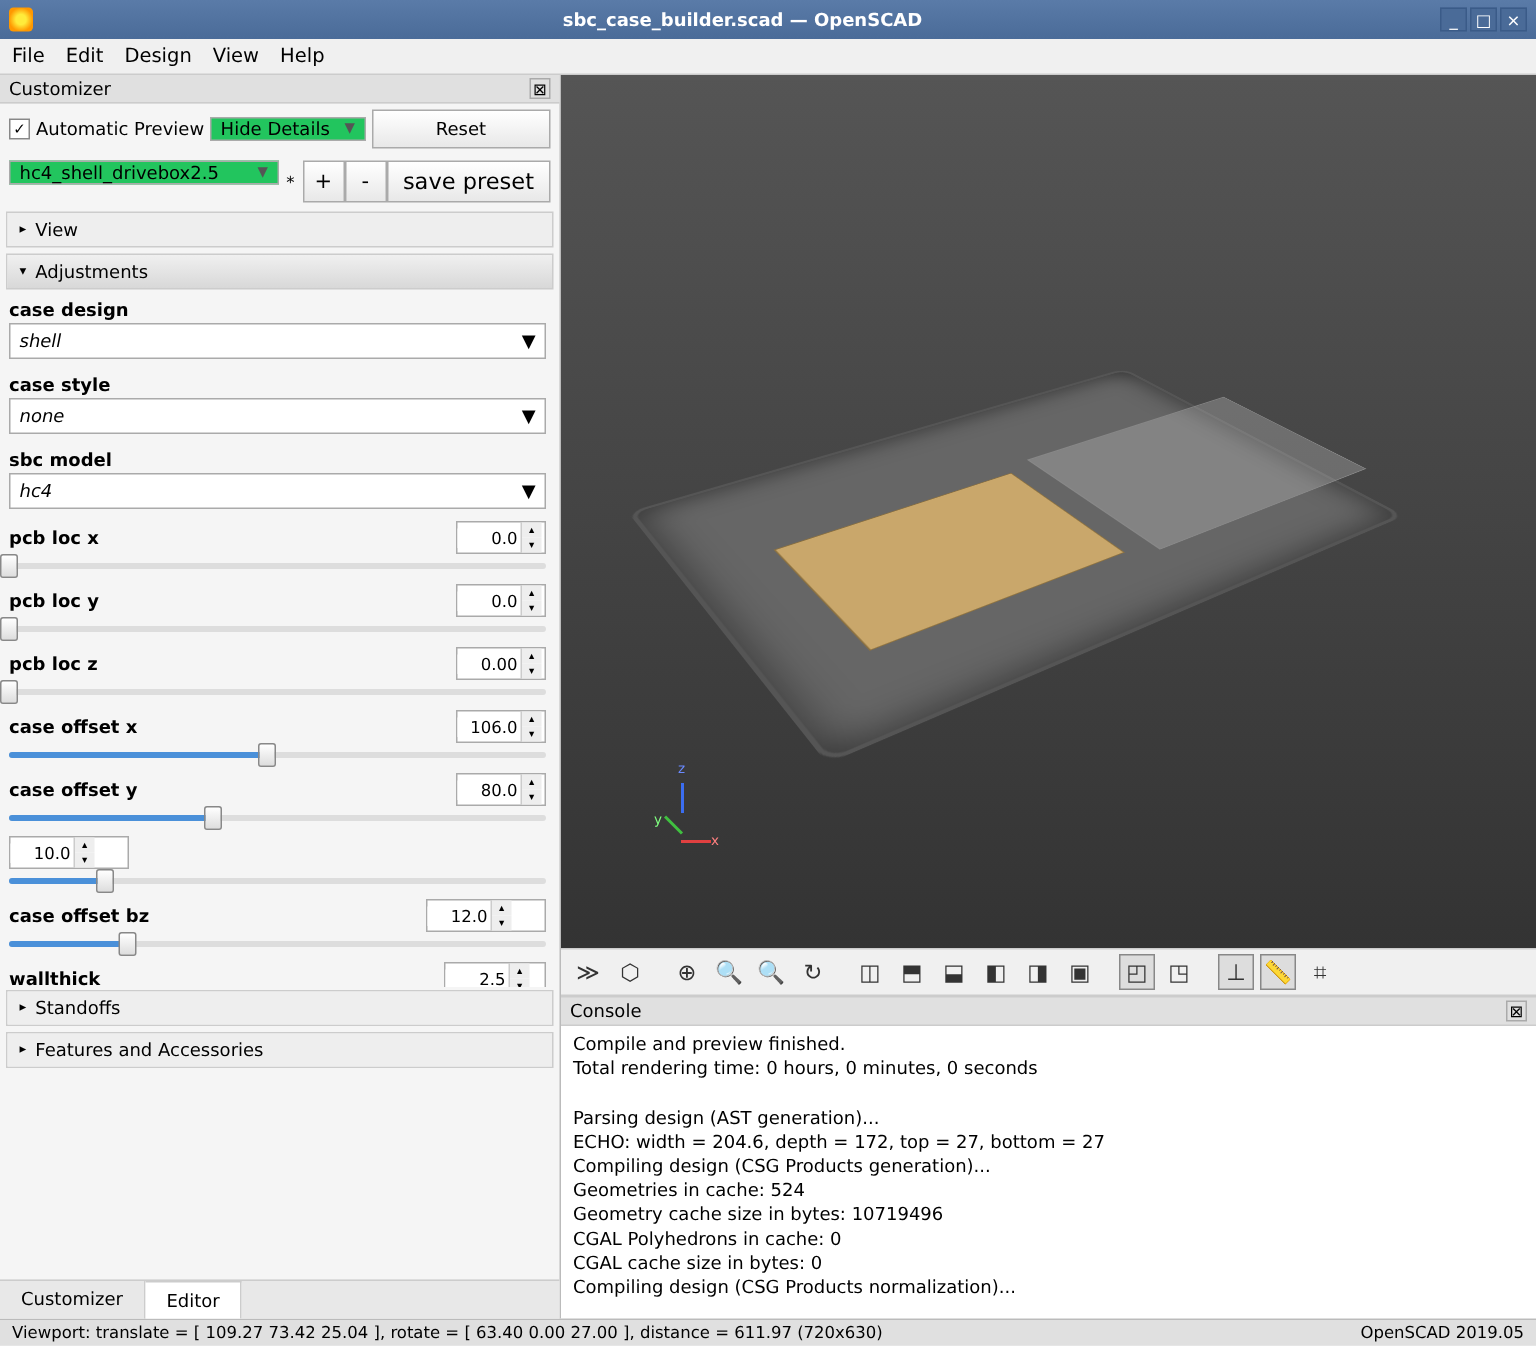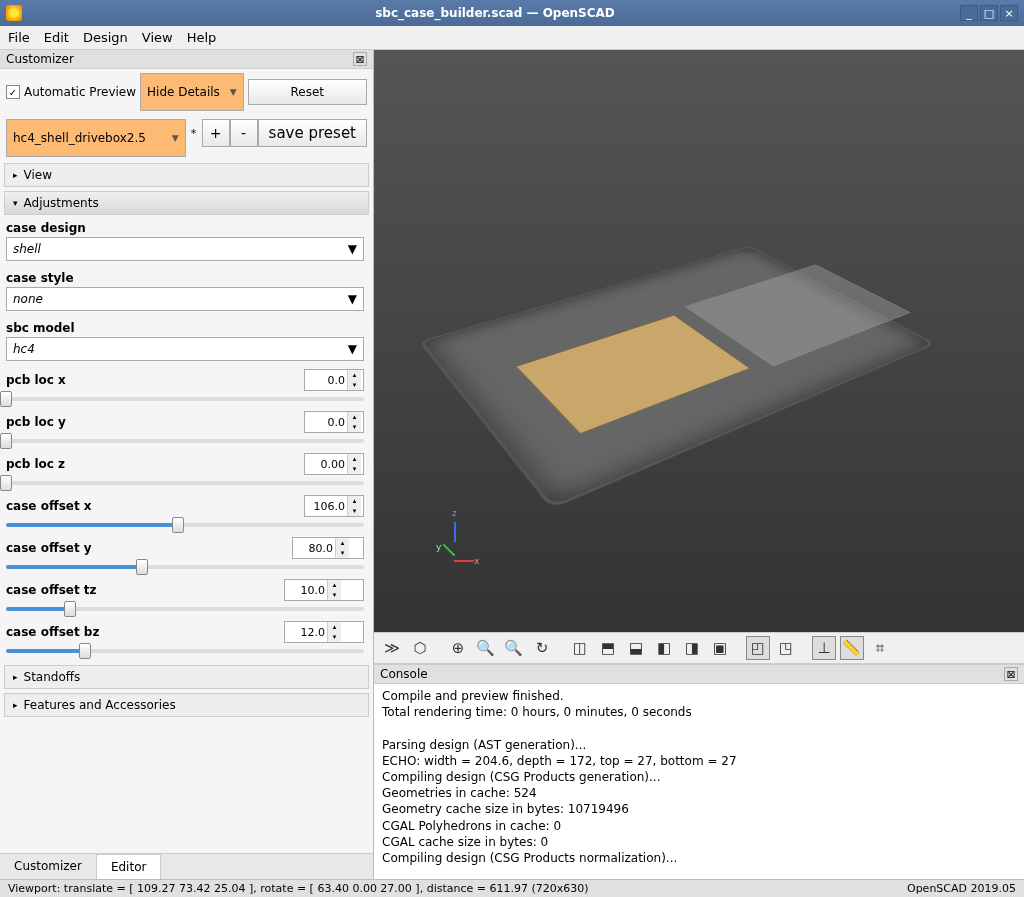--- a/index.html
+++ b/index.html
@@ -15,21 +15,21 @@
 .menubar span { cursor: pointer; }
 
 .main { display: flex; height: calc(897px - 26px - 24px - 18px); }
 
 .sidebar { width: 374px; background: #f5f5f5; display: flex; flex-direction: column; border-right: 1px solid #bbb; }
 .panel-title { background: #e0e0e0; padding: 2px 6px; font-size: 12px; display: flex; justify-content: space-between; align-items: center; border-bottom: 1px solid #ccc; }
 .panel-title .x { font-size: 11px; cursor: pointer; border: 1px solid #aaa; width: 14px; height: 14px; display: flex; align-items: center; justify-content: center; }
 
 .top-row { display: flex; align-items: center; padding: 4px 6px; gap: 4px; font-size: 12px; }
 .checkbox { width: 14px; height: 14px; border: 1px solid #888; background: #fff; display: flex; align-items: center; justify-content: center; font-size: 10px; }
-.combo { flex: 1; height: 38px; border: 1px solid #aaa; background: #fdba74; padding: 0 6px; font-size: 12px; display: flex; align-items: center; justify-content: space-between; cursor: pointer; }
+.combo { flex: 1; height: 16px; border: 1px solid #aaa; background: #22c55e; padding: 0 6px; font-size: 12px; display: flex; align-items: center; justify-content: space-between; cursor: pointer; }
 .combo .arrow { font-size: 9px; color: #555; }
 .btn { height: 26px; padding: 0 14px; border: 1px solid #aaa; background: linear-gradient(#fff, #e8e8e8); font-size: 12px; cursor: pointer; display: flex; align-items: center; justify-content: center; }
 
 .preset-row { display: flex; padding: 4px 6px; gap: 0; }
 .preset-row .combo { flex: 1; }
 .small-btn { width: 28px; height: 28px; border: 1px solid #aaa; background: linear-gradient(#fff, #e8e8e8); font-size: 14px; cursor: pointer; display: flex; align-items: center; justify-content: center; }
 .save-btn { height: 28px; padding: 0 10px; border: 1px solid #aaa; background: linear-gradient(#fff, #e8e8e8); font-size: 15px; cursor: pointer; }
 
 .section { border: 1px solid #ccc; margin: 2px 4px; background: #f8f8f8; }
 .section-header { padding: 4px 8px; font-size: 12px; display: flex; align-items: center; gap: 6px; cursor: pointer; background: #eee; }
@@ -232,37 +232,36 @@
       </div>
       <div class="slider-track">
         <div class="slider-bg"></div>
         <div class="slider-fill" style="width:48%"></div>
         <div class="slider-thumb" style="left:calc(48% - 6px)"></div>
       </div>
         </div>
         <div class="param">
       <div class="param-row">
         <div class="param-label" style="flex:1">case offset y</div>
-        <div class="spinner" style="width:72px">
+        <div class="spinner" style="width:60px">
           <input value="80.0" style="">
           <div class="spinner-btns">
             <div>▴</div>
             <div>▾</div>
           </div>
         </div>
       </div>
       <div class="slider-track">
         <div class="slider-bg"></div>
         <div class="slider-fill" style="width:38%"></div>
         <div class="slider-thumb" style="left:calc(38% - 6px)"></div>
       </div>
         </div>
         <div class="param">
       <div class="param-row">
-        <div class="param-label" style="flex:1">case offset tz</div>
         <div class="spinner" style="width:80px">
           <input value="10.0" style="">
           <div class="spinner-btns">
             <div>▴</div>
             <div>▾</div>
           </div>
         </div>
       </div>
       <div class="slider-track">
         <div class="slider-bg"></div>

